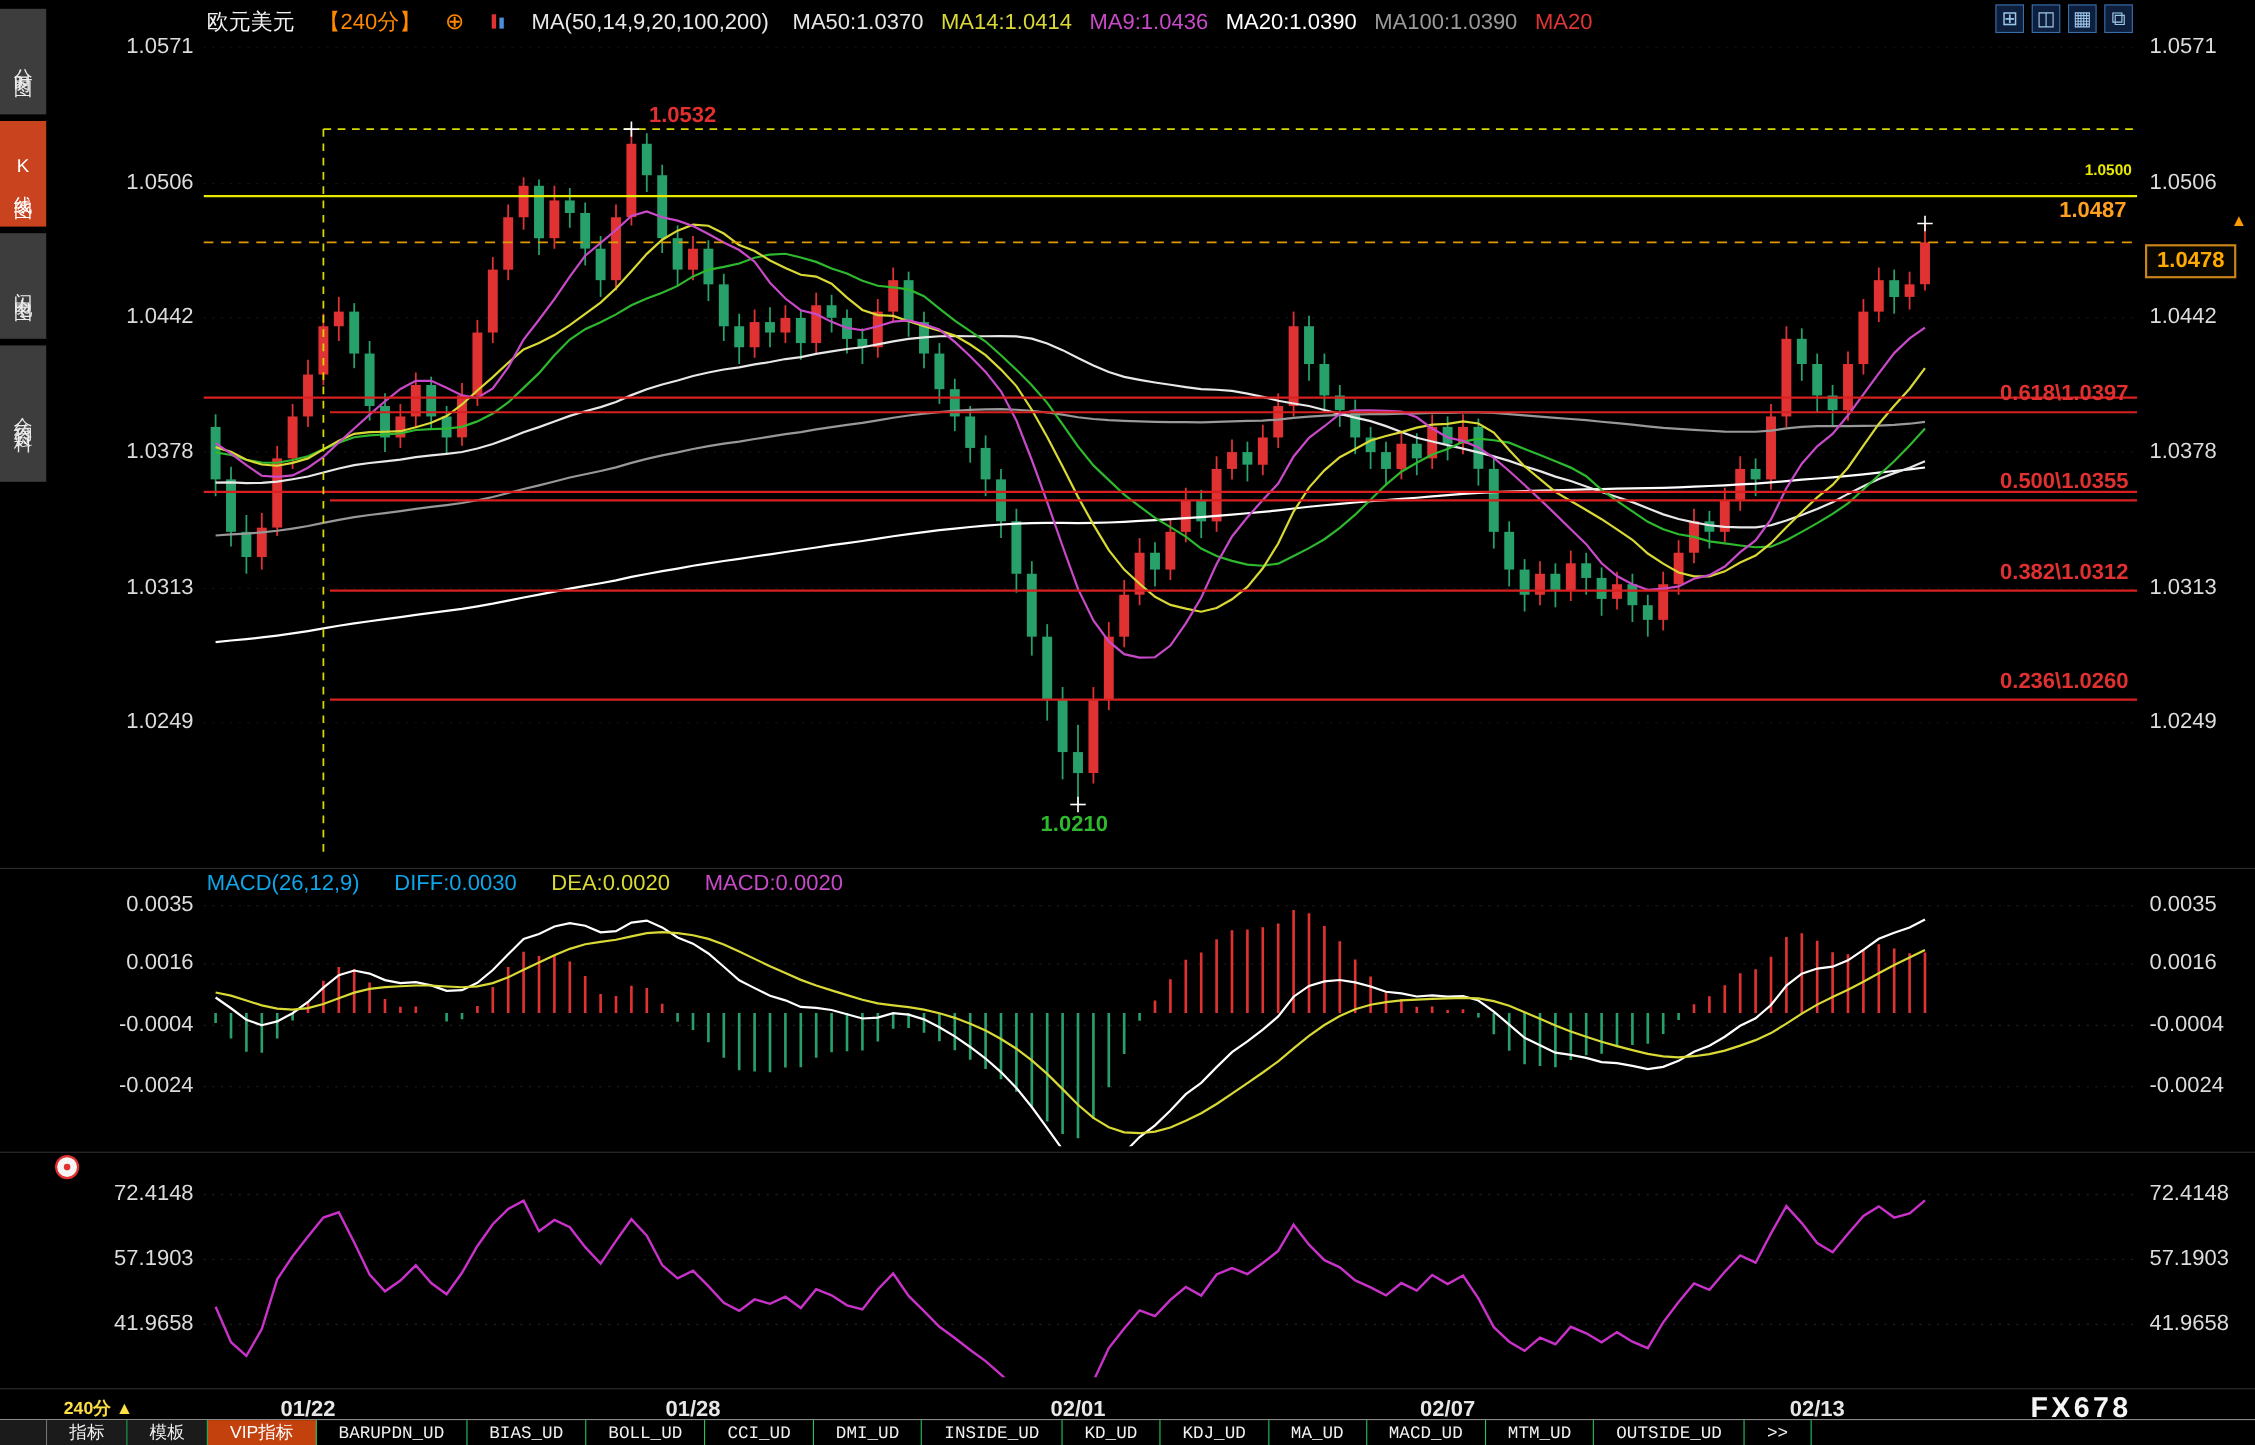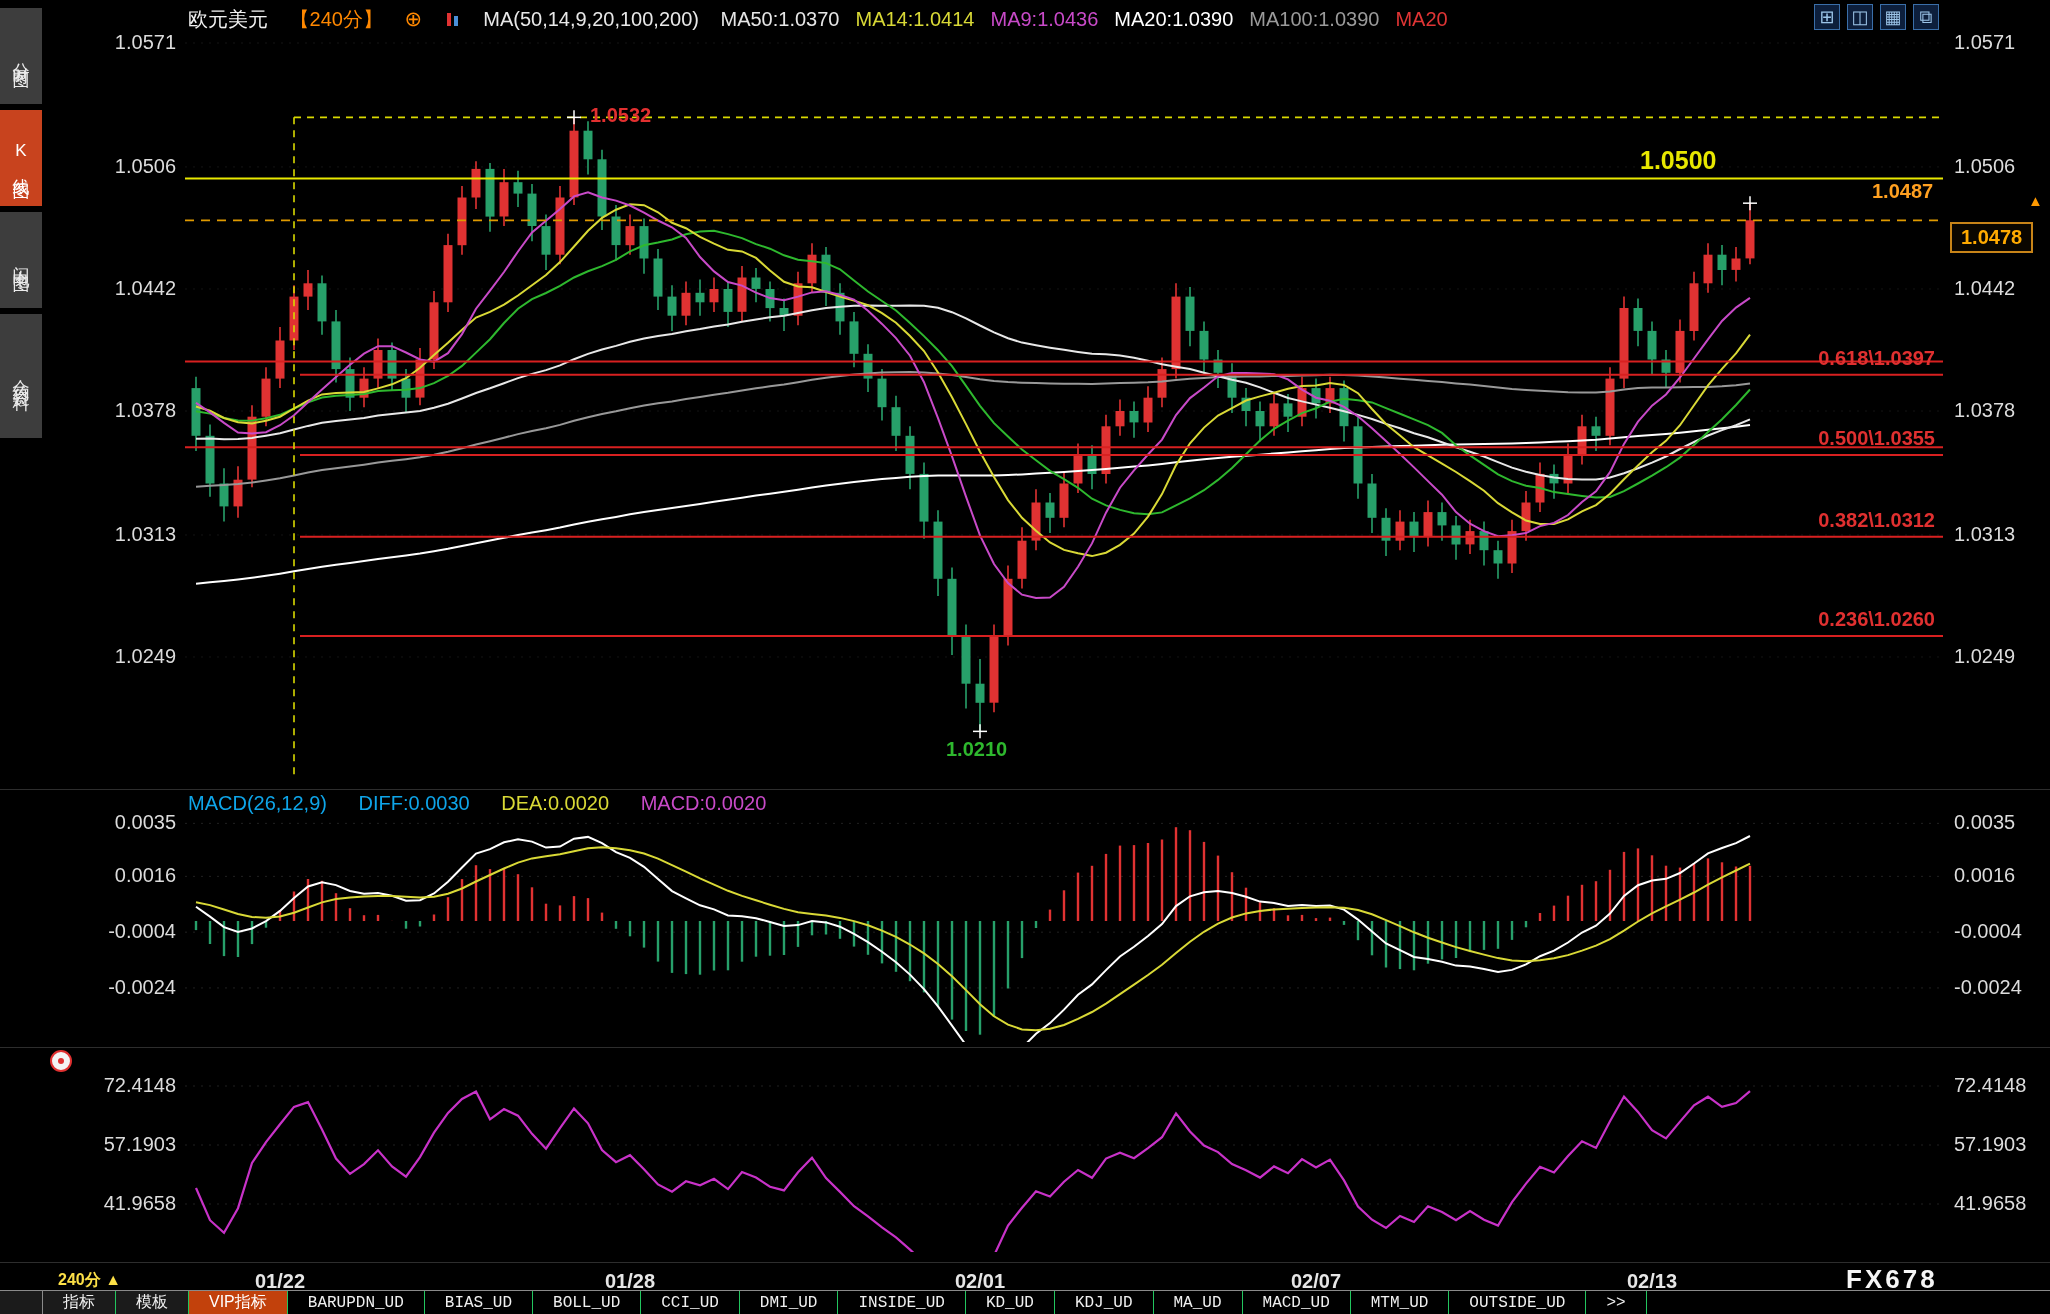--- a/index.html
+++ b/index.html
@@ -30,25 +30,25 @@
          color:#9cc4e8;font-size:18px;line-height:24px;text-align:center;cursor:pointer;}
   
   .lbl{position:absolute;font-size:20px;color:#dcdcdc;white-space:nowrap;}
   .tick-left{left:42px;width:134px;text-align:right;}
   .tick-right{left:1954px;text-align:left;}
   .date-label{position:absolute;top:1270px;transform:translateX(-50%);font-size:20px;
               font-weight:700;color:#e6e6e6;white-space:nowrap;}
   
   .fib-label{position:absolute;left:1635px;width:300px;text-align:right;font-size:20px;
              font-weight:700;color:#e03030;white-space:nowrap;}
-  .peak-label{position:absolute;left:590px;top:104px;font-size:20px;font-weight:700;color:#e23030;}
+  .peak-label{position:absolute;left:590px;top:94px;font-size:20px;font-weight:700;color:#e23030;}
   .low-label{position:absolute;left:946px;top:738px;font-size:20px;font-weight:700;color:#2eb82e;}
   .lasthigh-label{position:absolute;left:1872px;top:180px;font-size:20px;font-weight:700;color:#ffa020;}
-  .res-label{position:absolute;left:1640px;width:298px;top:146px;
-             font-size:25px;font-weight:700;color:#e8e800;}
+  .res-label{position:absolute;left:1640px;width:298px;text-align:right;top:146px;
+             font-size:14px;font-weight:700;color:#e8e800;}
   .price-box{position:absolute;left:1950px;top:222px;border:2px solid #c88418;color:#ffaa00;
              background:#0a0600;padding:2px 9px;font-size:20px;font-weight:700;}
   .price-arrow{position:absolute;left:2028px;top:192px;color:#ff9900;font-size:15px;}
   
   .macd-header{position:absolute;left:188px;top:792px;font-size:20px;white-space:nowrap;}
   .macd-header span{margin-right:26px;}
   .rsi-header{position:absolute;left:188px;top:1056px;font-size:20px;white-space:nowrap;}
   .rsi-header span{margin-right:26px;}
   .c-white{color:#0ea5e9;} .c-yel{color:#d9d936;} .c-mag{color:#c84ac8;}
   .bullseye{position:absolute;left:50px;top:1050px;width:18px;height:18px;border:2px solid #e03030;

